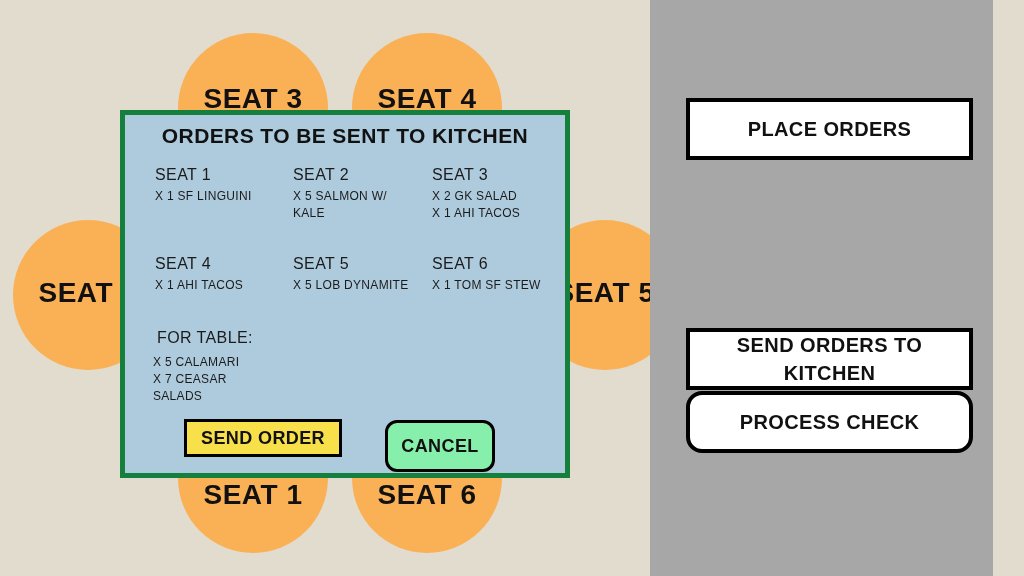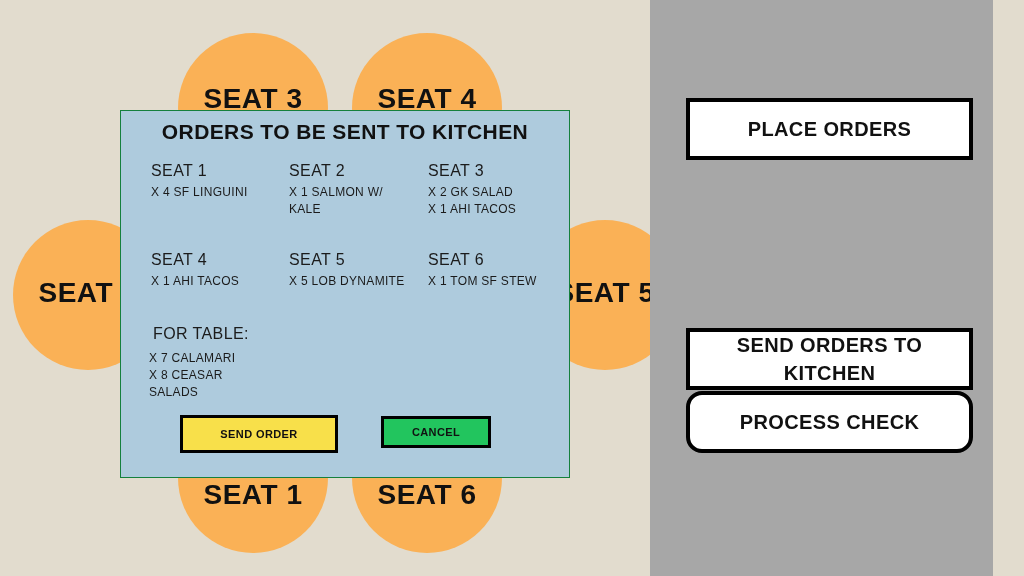--- a/index.html
+++ b/index.html
@@ -44,21 +44,21 @@
   .seat-1 .seat-label, .seat-6 .seat-label { top: 76px; }
 
   
   .modal {
     position: absolute;
     left: 120px;
     top: 110px;
     width: 450px;
     height: 368px;
     background: #AECBDD;
-    border: 1px solid #15803d;
+    border: 5px solid #15803d;
   }
   .modal-title {
     position: absolute;
     top: 9px;
     left: 0;
     width: 100%;
     text-align: center;
     font-weight: bold;
     font-size: 21px;
     letter-spacing: 0.4px;
@@ -92,38 +92,39 @@
   .table-order .seat-order-header { margin-bottom: 7px; margin-left: 4px; }
 
   .modal-btn {
     position: absolute;
     display: flex;
     align-items: center;
     justify-content: center;
     border: 3px solid #000;
     font-family: "Liberation Sans", sans-serif;
     font-weight: bold;
-    font-size: 11px;
+    font-size: 18px;
     letter-spacing: 0.4px;
     color: #111;
     cursor: pointer;
   }
   .send-order-btn {
     left: 59px;
     top: 304px;
     width: 158px;
     height: 38px;
     background: #F8E04A;
   }
   .cancel-btn {
     left: 260px;
     top: 305px;
     width: 110px;
-    height: 32px;
-    background: #22c55e;
+    height: 52px;
+    background: #86efac;
+    border-radius: 12px;
   }
 
   
   .sidebar {
     position: absolute;
     left: 650px;
     top: 0;
     width: 343px;
     height: 576px;
     background: #A7A7A7;
@@ -176,25 +177,25 @@
   <div class="seat seat-6">
     <span class="seat-label">SEAT 6</span>
   </div>
 
   <div class="modal">
     <div class="modal-title">ORDERS TO BE SENT TO KITCHEN</div>
 
     <div class="orders-grid">
       <div class="seat-order">
         <div class="seat-order-header">SEAT 1</div>
-        <div class="order-item">X 4 SF LINGUINI</div>
+        <div class="order-item">X 1 SF LINGUINI</div>
       </div>
       <div class="seat-order">
         <div class="seat-order-header">SEAT 2</div>
-        <div class="order-item">X 1 SALMON W/ KALE</div>
+        <div class="order-item">X 5 SALMON W/ KALE</div>
       </div>
       <div class="seat-order">
         <div class="seat-order-header">SEAT 3</div>
         <div class="order-item">X 2 GK SALAD</div>
         <div class="order-item">X 1 AHI TACOS</div>
       </div>
       <div class="seat-order">
         <div class="seat-order-header">SEAT 4</div>
         <div class="order-item">X 1 AHI TACOS</div>
       </div>
@@ -203,22 +204,22 @@
         <div class="order-item">X 5 LOB DYNAMITE</div>
       </div>
       <div class="seat-order">
         <div class="seat-order-header">SEAT 6</div>
         <div class="order-item">X 1 TOM SF STEW</div>
       </div>
     </div>
 
     <div class="table-order">
       <div class="seat-order-header">FOR TABLE:</div>
-      <div class="order-item">X 7 CALAMARI</div>
-      <div class="order-item">X 8 CEASAR SALADS</div>
+      <div class="order-item">X 5 CALAMARI</div>
+      <div class="order-item">X 7 CEASAR SALADS</div>
     </div>
 
     <div class="modal-btn send-order-btn">SEND ORDER</div>
     <div class="modal-btn cancel-btn">CANCEL</div>
   </div>
 
   <div class="sidebar">
     <div class="sidebar-btn sidebar-btn-1">PLACE ORDERS</div>
     <div class="sidebar-btn sidebar-btn-3">SEND ORDERS  TO KITCHEN</div>
     <div class="sidebar-btn sidebar-btn-4">PROCESS CHECK</div>

